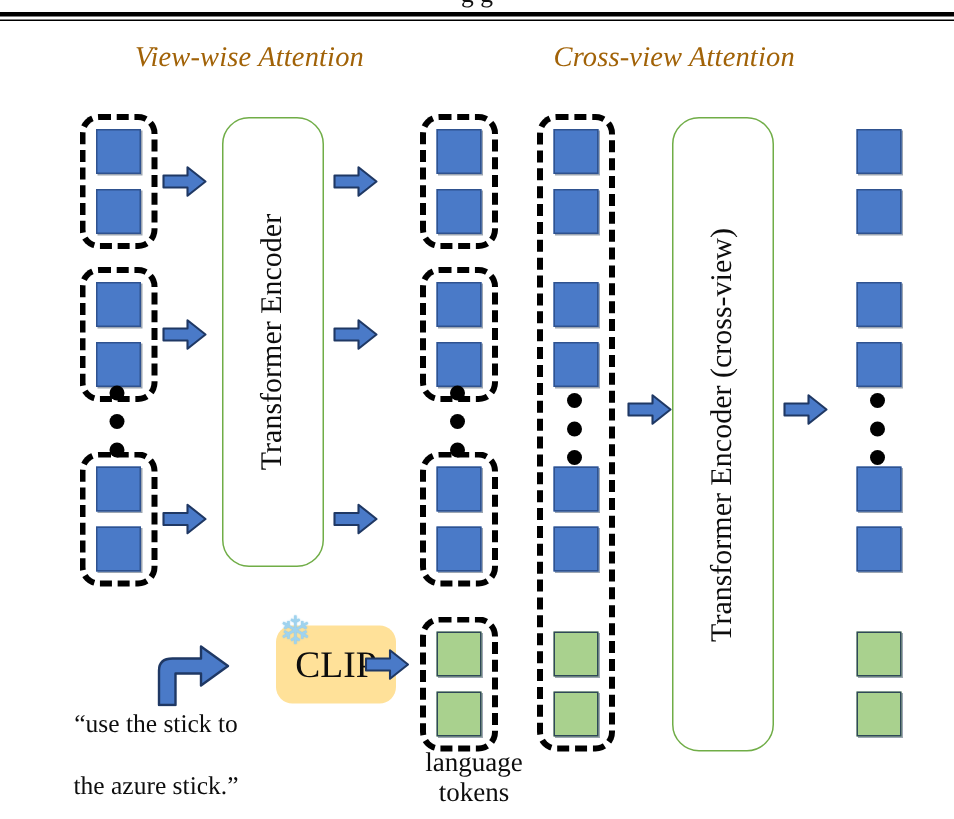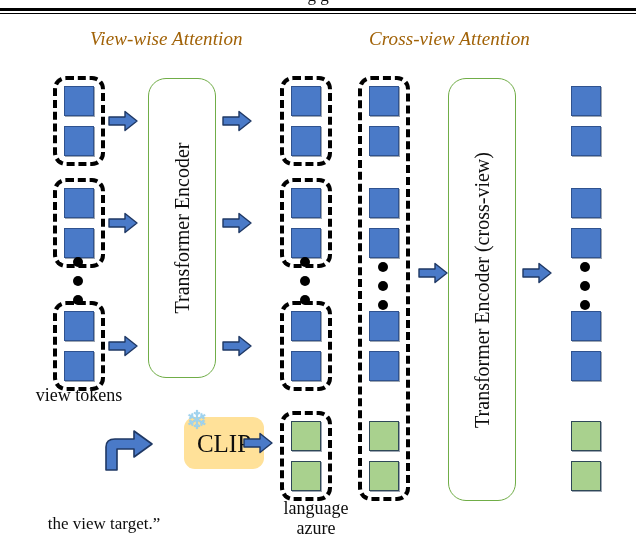--- a/index.html
+++ b/index.html
@@ -182,21 +182,20 @@
   <div class="vdots" style="left:73px; top:257px;">
     <i></i>
       <i></i>
       <i></i>
   </div>
 
   <div class="dashbox" style="left:53px; top:301px; width:52px; height:90px;"></div>
   <div class="tok blue" style="left:64px; top:311px;"></div>
   <div class="tok blue" style="left:64px; top:351px;"></div>
 
-  <div class="caption" style="left:14px; top:385px; width:130px;">view tokens</div>
 
   <div class="arrow" style="left:108px; top:110px;">
     <svg viewBox="0 0 30 22">
         <path d="M1,7 L17,7 L17,1.5 L29,11 L17,20.5 L17,15 L1,15 Z" fill="#4a7ac8" stroke="#1f3864" stroke-width="1.4" stroke-linejoin="round"></path>
       </svg>
   </div>
   <div class="arrow" style="left:108px; top:212px;">
     <svg viewBox="0 0 30 22">
         <path d="M1,7 L17,7 L17,1.5 L29,11 L17,20.5 L17,15 L1,15 Z" fill="#4a7ac8" stroke="#1f3864" stroke-width="1.4" stroke-linejoin="round"></path>
       </svg>
@@ -244,27 +243,27 @@
   <div class="dashbox" style="left:280px; top:301px; width:52px; height:90px;"></div>
   <div class="tok blue" style="left:291px; top:311px;"></div>
   <div class="tok blue" style="left:291px; top:351px;"></div>
 
   <div class="dashbox" style="left:280px; top:411px; width:52px; height:90px;"></div>
   <div class="tok green" style="left:291px; top:421px;"></div>
   <div class="tok green" style="left:291px; top:461px;"></div>
 
   <div class="caption multi" style="left:268px; top:498px; width:96px;">
     <span>language</span><br>
-    <span>azure</span>
+    <span>tokens</span>
   </div>
 
   <div class="quote" style="left:8px; top:473px; width:192px;">
+    <span>“use the stick to</span><br>
     <br>
-    <br>
-    <span>the view target.”</span>
+    <span>the azure stick.”</span>
   </div>
 
   <div class="elbow-arrow" style="left:98px; top:427px;">
     <svg viewBox="0 0 60 44">
       <path d="M8,43 L8,20 Q8,12 17,12 L36,12 L36,4 L54,17 L36,30 L36,22 L19,22 L19,43 Z" fill="#4a7ac8" stroke="#1f3864" stroke-width="1.6" stroke-linejoin="round"></path>
     </svg>
   </div>
 
   <div class="clip-box" style="left:184px; top:417px; width:80px; height:52px;">
     <div class="clip-label">CLIP</div>

